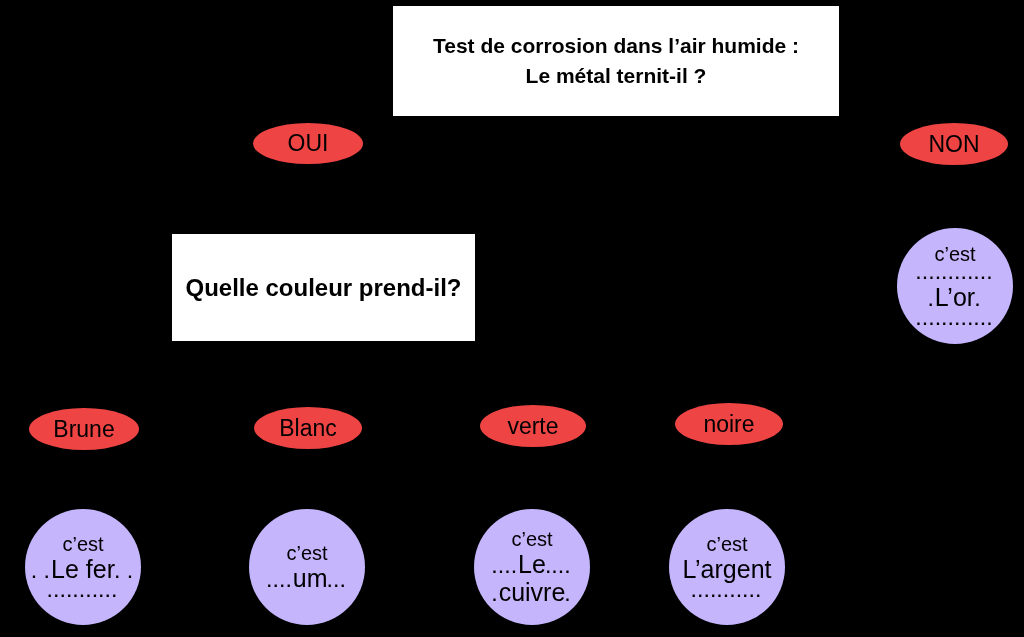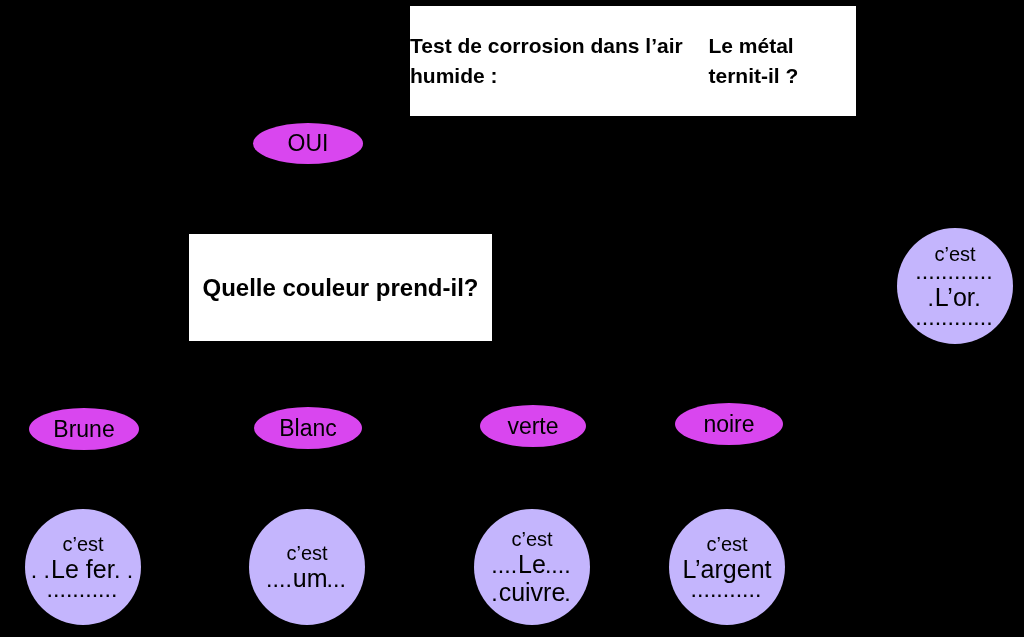--- a/index.html
+++ b/index.html
@@ -9,32 +9,31 @@
     height: 637px;
     background: #000000;
     overflow: hidden;
     font-family: "Liberation Sans", sans-serif;
     color: #000000;
   }
   .box {
     position: absolute;
     background: #ffffff;
     display: flex;
-    flex-direction: row;
+    flex-direction: column;
     align-items: center;
     justify-content: center;
     text-align: left;
     font-weight: bold;
-    margin-left: 17px;
   }
   #title-box { left: 393px; top: 6px; width: 446px; height: 110px; font-size: 21px; line-height: 1.45; }
   #question-box { left: 172px; top: 234px; width: 303px; height: 107px; font-size: 24px; }
   .ellipse {
     position: absolute;
-    background: #d946ef;
+    background: #ef4444;
     border-radius: 50%;
     display: flex;
     align-items: center;
     justify-content: center;
     font-size: 23px;
     color: #000000;
   }
   #oui-ellipse   { left: 253px; top: 123px; width: 110px; height: 41px; }
   #non-ellipse   { left: 900px; top: 123px; width: 108px; height: 42px; }
   #brune-ellipse { left: 29px;  top: 408px; width: 110px; height: 42px; }
@@ -71,20 +70,23 @@
 
   <div class="box" id="title-box">
     <div>Test de corrosion dans l’air humide :</div>
     <div>Le métal ternit-il ?</div>
   </div>
 
   <div class="ellipse" id="oui-ellipse">
     <span>OUI</span>
   </div>
 
+  <div class="ellipse" id="non-ellipse">
+    <span>NON</span>
+  </div>
 
   <div class="box" id="question-box">
     <div>Quelle couleur prend-il?</div>
   </div>
 
   <div class="circle" id="or-circle">
       <div class="cline"><span class="seg-n">c’est</span></div>
       <div class="cline"><span class="seg-d">............</span></div>
       <div class="cline"><span class="seg-d">.</span><span class="seg-b">L’or</span><span class="seg-d">.</span></div>
       <div class="cline"><span class="seg-d">............</span></div>

